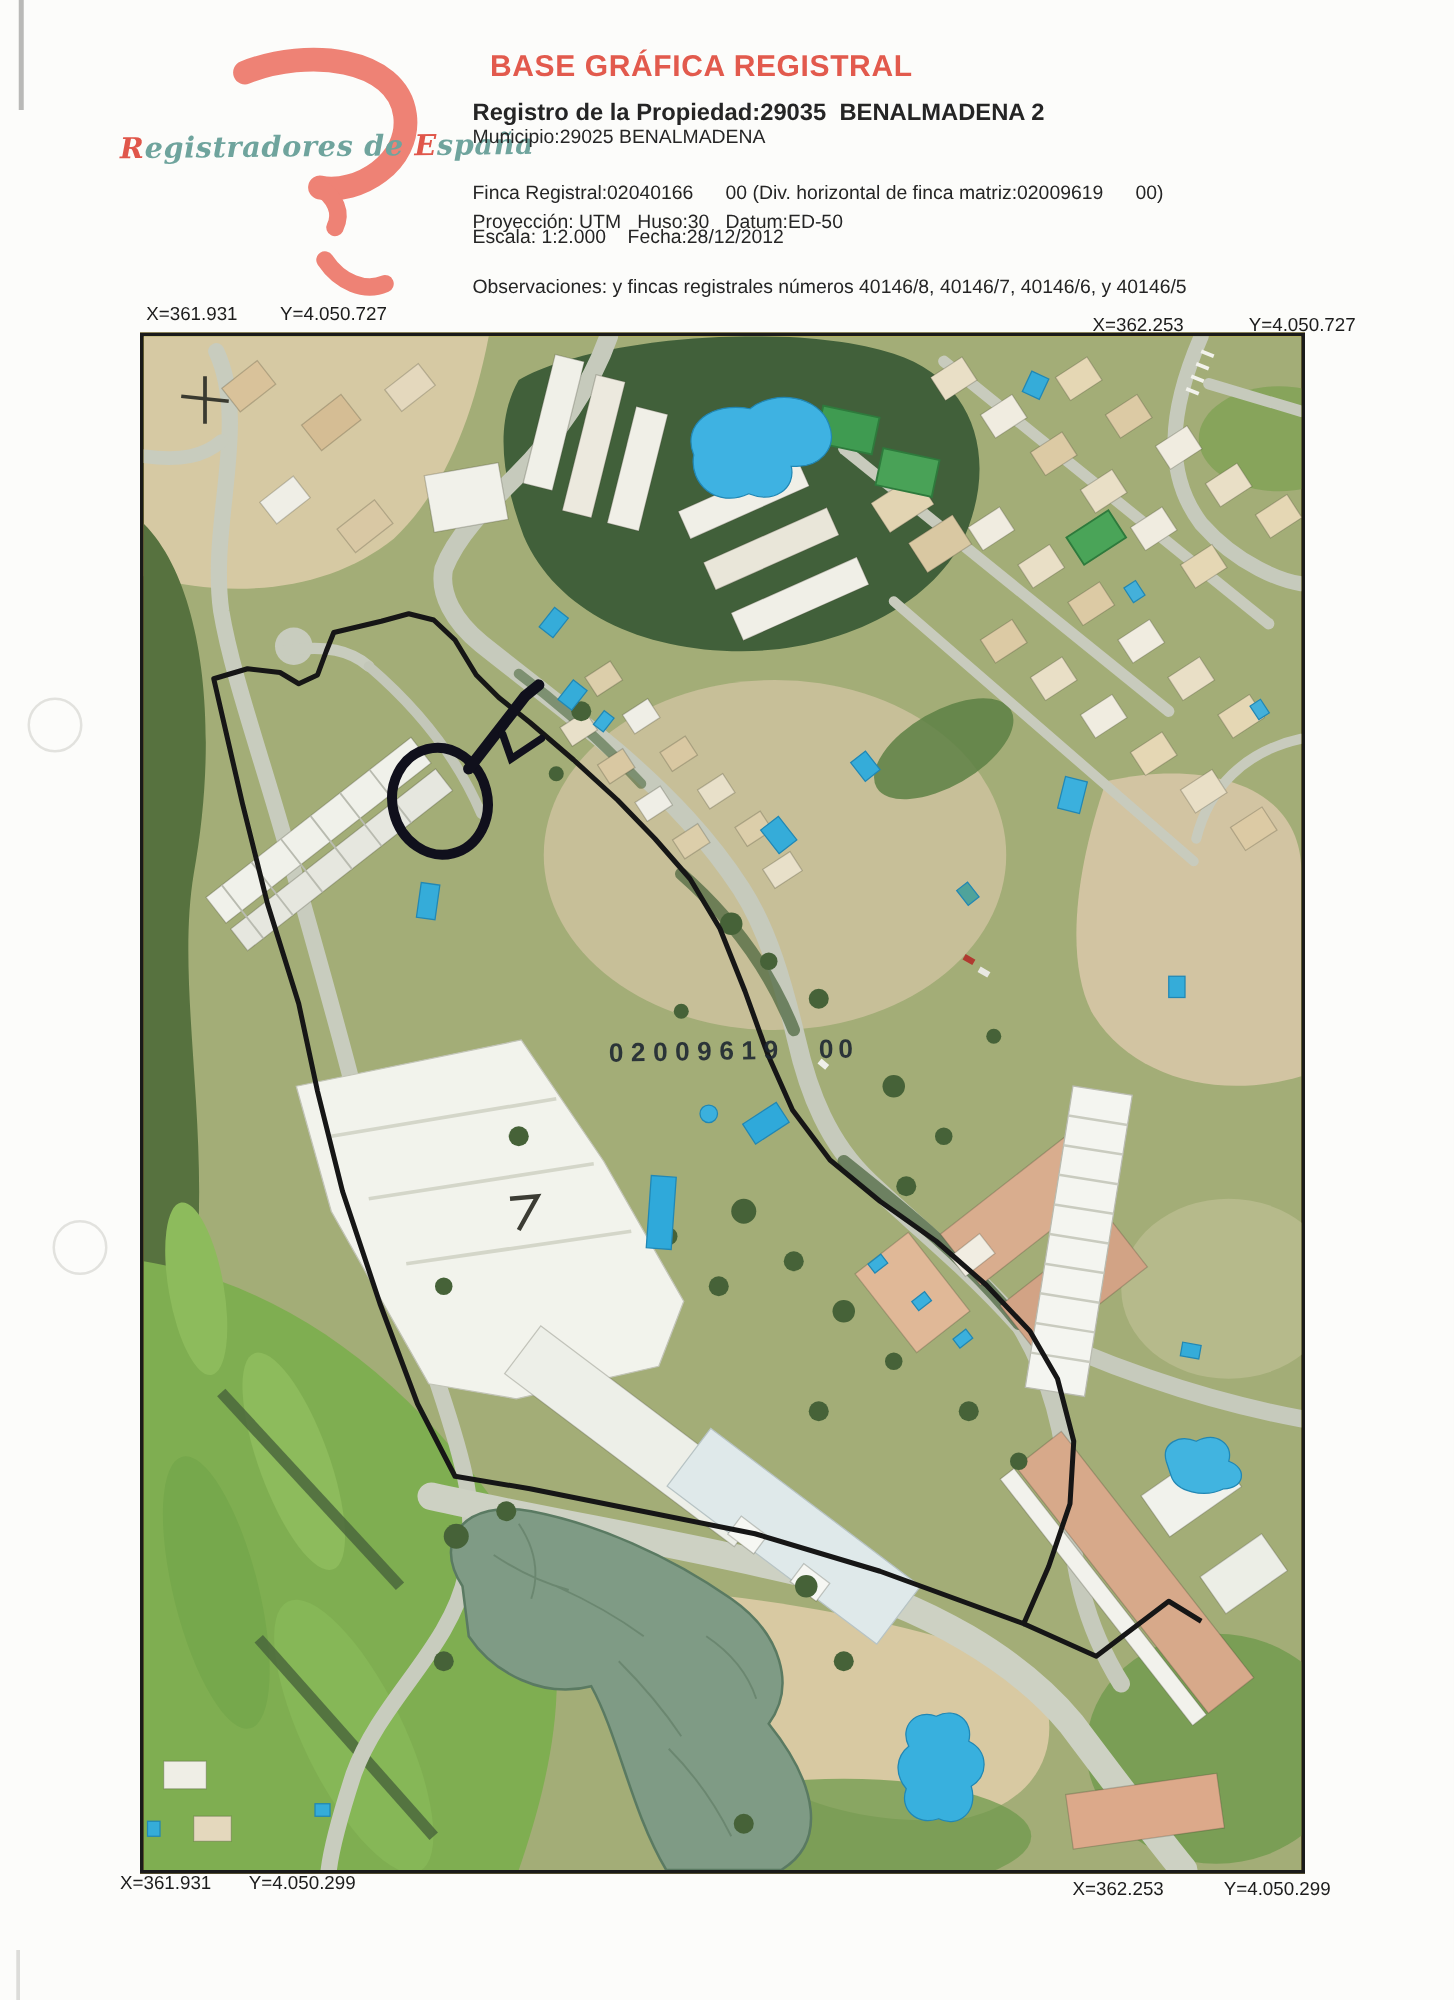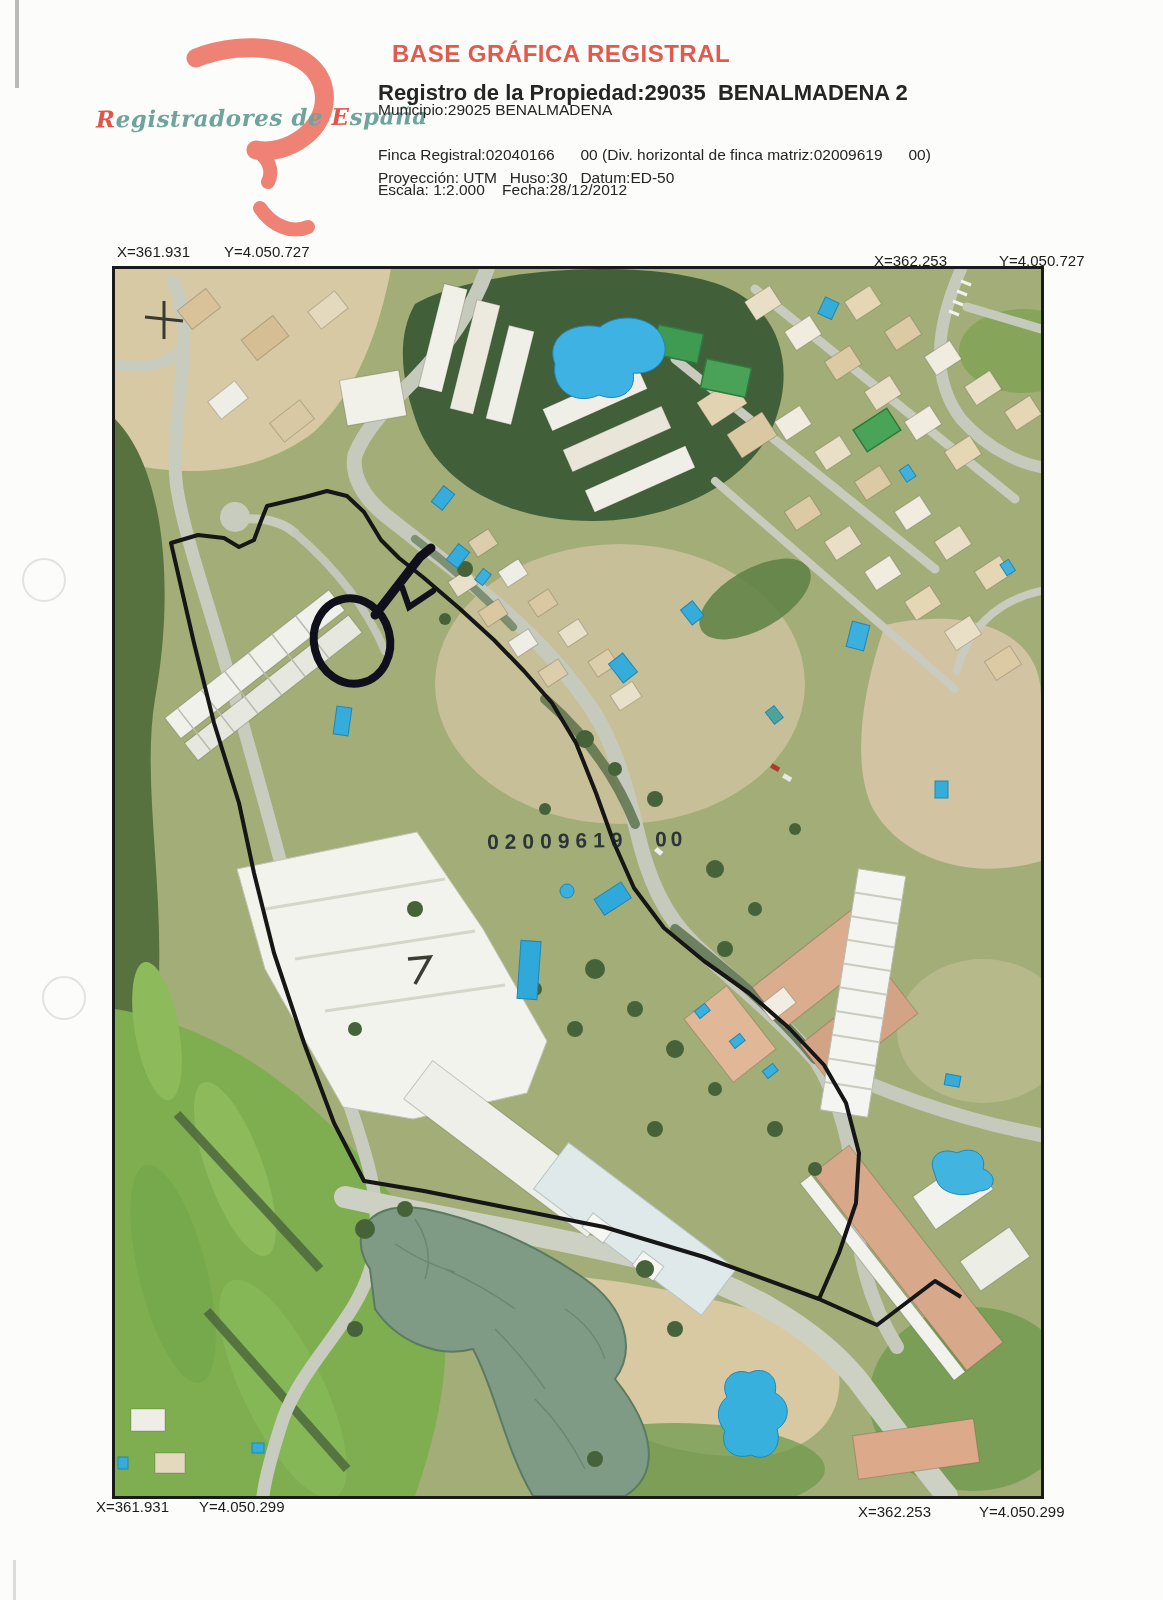--- a/index.html
+++ b/index.html
@@ -8,21 +8,21 @@
   
   .logo-mark{position:absolute;left:168px;top:30px;width:190px;height:215px;}
   .logo-caption{position:absolute;left:96px;top:104px;width:300px;
         font-family:"DejaVu Serif",serif;font-style:italic;font-weight:bold;
         font-size:23px;letter-spacing:.5px;transform:rotate(-.6deg);white-space:nowrap;}
   .logo-caption .cap{color:#e0564a;}
   .logo-caption .low{color:#6fa49d;}
   .doc-title{position:absolute;left:378px;top:40px;font-size:24px;font-weight:bold;
         letter-spacing:.5px;color:#e25a4d;white-space:pre;margin-left:14px;}
   .hline{position:absolute;left:378px;white-space:pre;color:#252525;}
-  .h-bold{font-size:22px;font-weight:bold;}
+  .h-bold{font-size:19px;font-weight:bold;}
   .h-reg{font-size:15.5px;}
   
   .coord{position:absolute;font-size:15px;color:#1c1c1c;white-space:pre;}
   .coord span{display:inline-block;}
   
   .map-frame{position:absolute;left:112px;top:266px;width:926px;height:1227px;
         border:3px solid #1a1a1a;box-sizing:content-box;background:#fde047;}
   .map-frame svg{display:block;width:926px;height:1227px;}
   
   .punch{position:absolute;width:40px;height:40px;border:2px solid #d4d4cf;
@@ -46,20 +46,21 @@
     <path d="M92,178 C104,196 124,204 140,197" fill="none" stroke="#ee8275" stroke-width="14" stroke-linecap="round"></path>
   </svg>
   <div class="logo-caption"><span class="cap">R</span><span class="low">egistradores de </span><span class="cap">E</span><span class="low">spaña</span></div>
 
   <div class="doc-title">BASE GRÁFICA REGISTRAL</div>
   <div class="hline h-bold" style="top:80px;">Registro de la Propiedad:29035  BENALMADENA 2</div>
   <div class="hline h-reg" style="top:101px;text-align:right;">Municipio:29025 BENALMADENA</div>
   <div class="hline h-reg" style="top:122px;margin-top:24px;">Finca Registral:02040166      00 (Div. horizontal de finca matriz:02009619      00)</div>
   <div class="hline h-reg" style="top:158px;margin-top:23px;">Escala: 1:2.000    Fecha:28/12/2012</div>
   <div class="hline h-reg" style="top:169px;">Proyección: UTM   Huso:30   Datum:ED-50</div>
+  <div class="hline h-reg" style="top:221px;">Observaciones: y fincas registrales números 40146/8, 40146/7, 40146/6, y 40146/5</div>
 
   <div class="coord" style="left:117px;top:243px;text-align:right;"><span>X=361.931</span><span style="margin-left:34px;">Y=4.050.727</span></div>
   <div class="coord" style="left:874px;top:252px;"><span>X=362.253</span><span style="margin-left:52px;">Y=4.050.727</span></div>
   <div class="coord" style="left:96px;top:1498px;"><span>X=361.931</span><span style="margin-left:30px;">Y=4.050.299</span></div>
   <div class="coord" style="left:858px;top:1503px;"><span>X=362.253</span><span style="margin-left:48px;">Y=4.050.299</span></div>
 
   <div class="map-frame">
   <svg viewBox="0 0 926 1227">
 
     <g>

